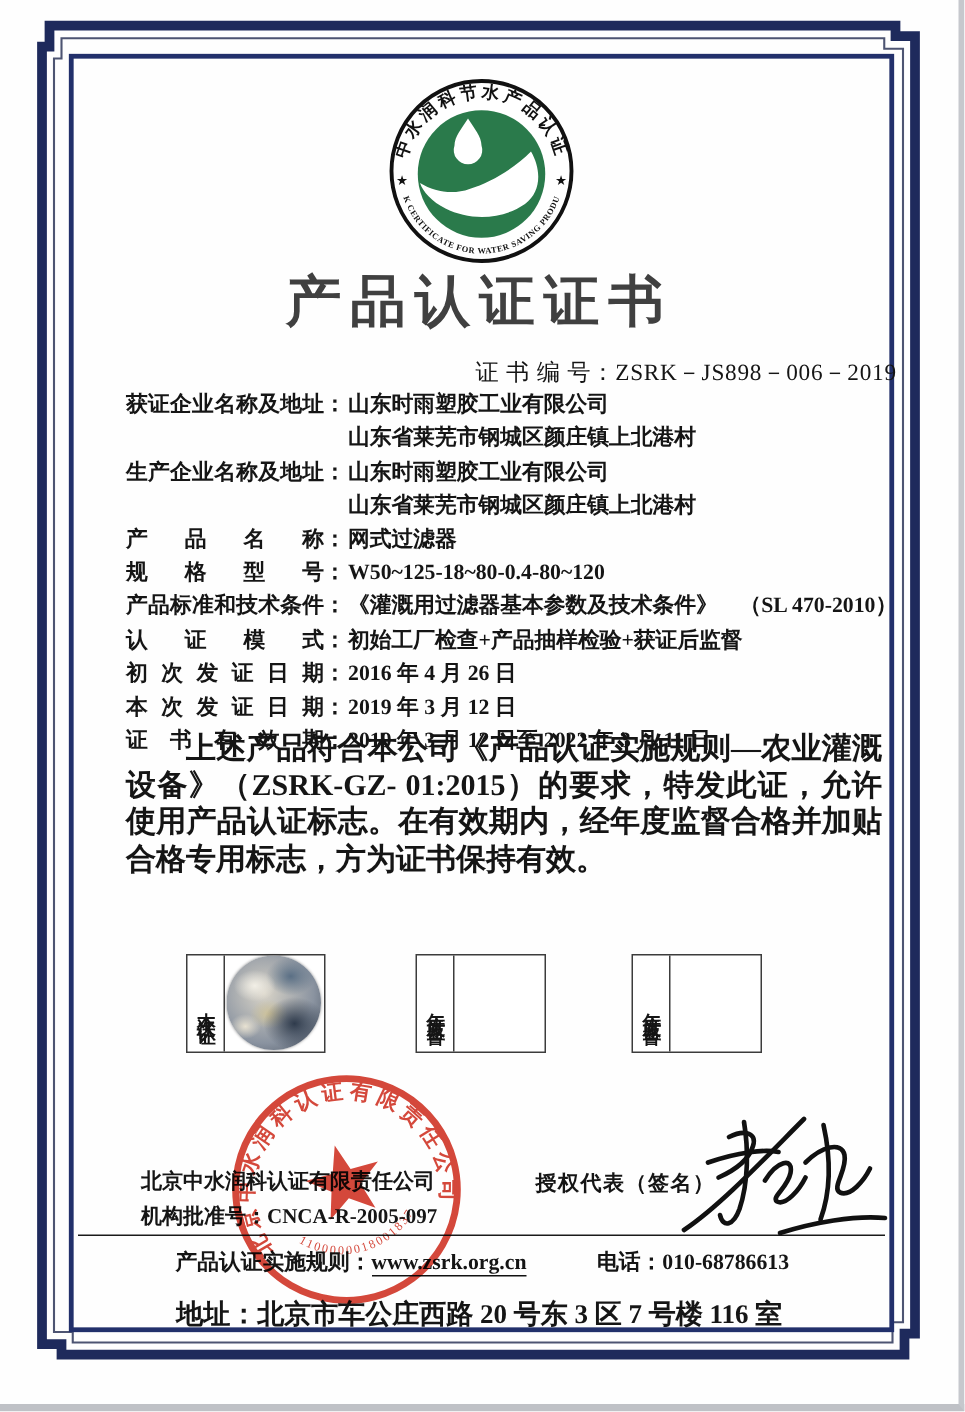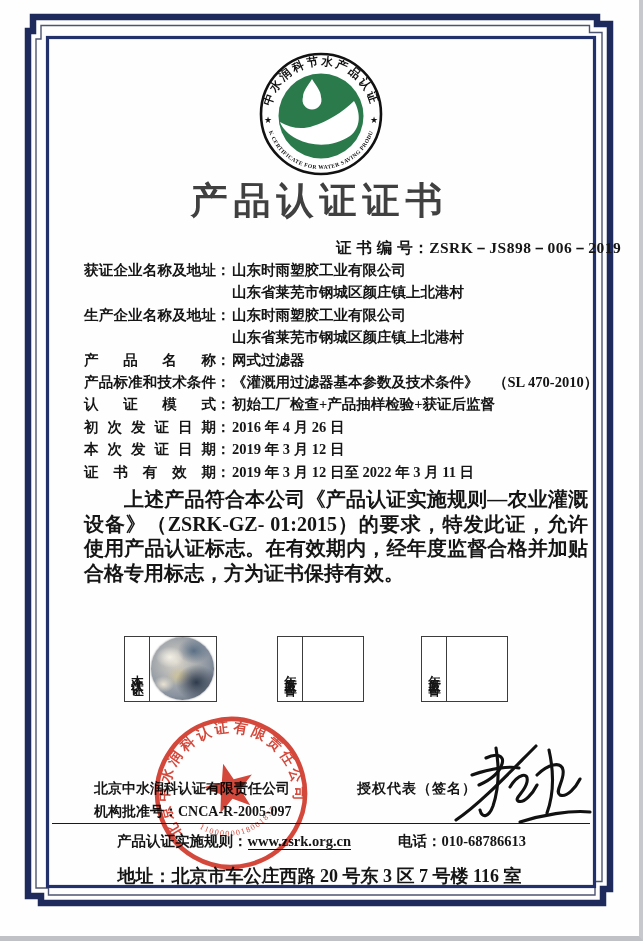--- a/index.html
+++ b/index.html
@@ -8,21 +8,21 @@
     box-sizing:border-box;
     border-right:4px solid #c6c8cd;border-bottom:5px solid #bfc1c6;
     font-family:"Liberation Serif","DejaVu Serif",serif;color:#151515;
   }
   .border-svg{position:absolute;left:0;top:0;}
   .logo{position:absolute;left:251px;top:50px;width:140px;height:132px;}
   .title{
     position:absolute;left:0;top:176px;width:100%;text-align:center;
     font-size:37px;font-weight:700;letter-spacing:6px;color:#404040;
   }
-  .certno{position:absolute;left:336px;top:238px;font-size:15.5px;font-weight:700;letter-spacing:.5px;}
+  .certno{position:absolute;left:317px;top:238px;font-size:15.5px;font-weight:400;letter-spacing:.5px;}
   .fields{position:absolute;left:84px;top:259px;width:510px;}
   .frow{line-height:22.4px;font-size:14.5px;font-weight:600;white-space:nowrap;}
   .flabel{display:inline-block;width:132px;text-align:justify;text-align-last:justify;vertical-align:top;}
   .fcolon{display:inline-block;width:16px;vertical-align:top;}
   .fvalue{display:inline-block;vertical-align:top;text-align:center;}
   .statement{
     position:absolute;left:84px;top:487px;width:504px;
     font-size:20px;font-weight:600;line-height:24.6px;text-indent:2em;text-align:justify;
   }
   .stampbox{position:absolute;top:636px;height:66px;border:1.5px solid #3c3c3c;display:flex;background:#fff;box-sizing:border-box;}
@@ -96,20 +96,21 @@
   <div class="title">产品认证证书</div>
 
   <div class="certno"><span>证 书 编 号</span><span>：</span><span>ZSRK－JS898－006－2019</span></div>
 
   <div class="fields">
     <div class="frow"><span class="flabel">获证企业名称及地址</span><span class="fcolon">：</span><span class="fvalue">山东时雨塑胶工业有限公司</span></div>
     <div class="frow"><span class="flabel"></span><span class="fcolon"></span><span class="fvalue">山东省莱芜市钢城区颜庄镇上北港村</span></div>
     <div class="frow"><span class="flabel">生产企业名称及地址</span><span class="fcolon">：</span><span class="fvalue">山东时雨塑胶工业有限公司</span></div>
     <div class="frow"><span class="flabel"></span><span class="fcolon"></span><span class="fvalue">山东省莱芜市钢城区颜庄镇上北港村</span></div>
     <div class="frow"><span class="flabel">产品名称</span><span class="fcolon">：</span><span class="fvalue">网式过滤器</span></div>
+    <div class="frow"><span class="flabel">规格型号</span><span class="fcolon">：</span><span class="fvalue">W50~125-18~80-0.4-80~120</span></div>
     <div class="frow"><span class="flabel">产品标准和技术条件</span><span class="fcolon">：</span><span class="fvalue">《灌溉用过滤器基本参数及技术条件》　（SL 470-2010）</span></div>
     <div class="frow"><span class="flabel">认证模式</span><span class="fcolon">：</span><span class="fvalue">初始工厂检查+产品抽样检验+获证后监督</span></div>
     <div class="frow"><span class="flabel">初次发证日期</span><span class="fcolon">：</span><span class="fvalue">2016 年 4 月 26 日</span></div>
     <div class="frow"><span class="flabel">本次发证日期</span><span class="fcolon">：</span><span class="fvalue">2019 年 3 月 12 日</span></div>
     <div class="frow"><span class="flabel">证书有效期</span><span class="fcolon">：</span><span class="fvalue">2019 年 3 月 12 日至 2022 年 3 月 11 日</span></div>
   </div>
 
   <div class="statement">上述产品符合本公司《产品认证实施规则—农业灌溉设备》（ZSRK-GZ- 01:2015）的要求，特发此证，允许使用产品认证标志。在有效期内，经年度监督合格并加贴合格专用标志，方为证书保持有效。</div>
 
   <div class="stampbox box1">

